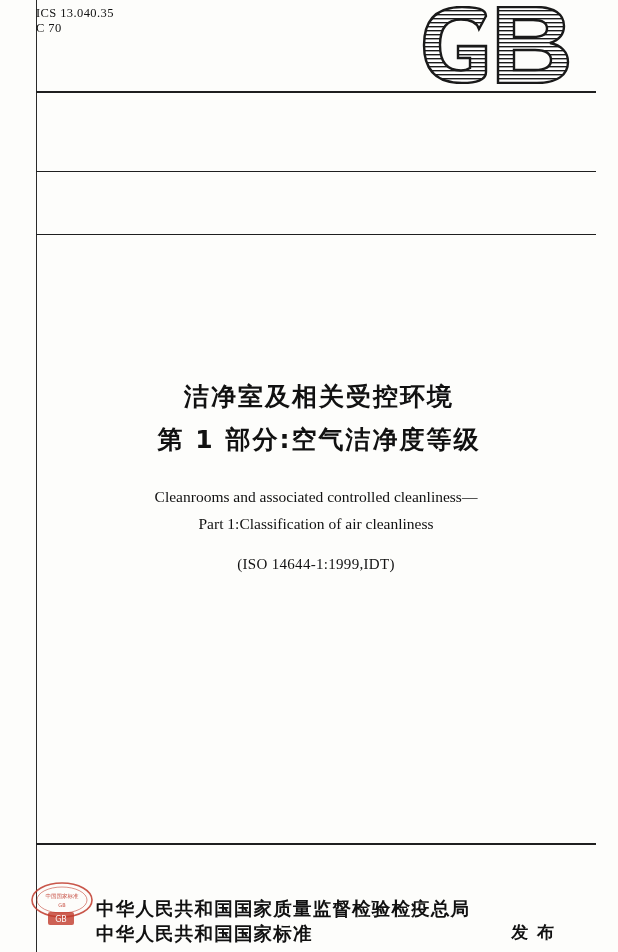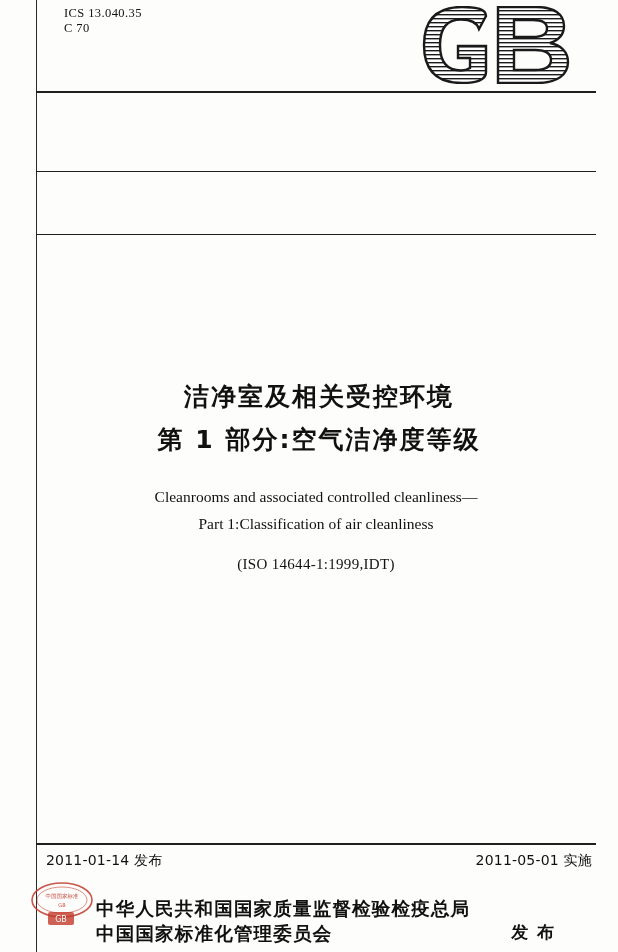--- a/index.html
+++ b/index.html
@@ -28,21 +28,21 @@
     left: 36px;
     top: 0;
     width: 1px;
     height: 952px;
     background: #2a2a2a;
   }
 
   
   .ics-block {
     position: absolute;
-    left: 64px;
+    left: 36px;
     top: 6px;
     font-family: "Liberation Serif", serif;
     font-size: 12.5px;
     line-height: 15px;
     letter-spacing: 0.4px;
     color: #111;
   }
 
   
   .gb-logo {
@@ -244,36 +244,32 @@
 
   <div class="title-en">
     <div>Cleanrooms and associated controlled cleanliness—</div>
     <div>Part 1:Classification of air cleanliness</div>
   </div>
 
   <div class="iso-note">(ISO 14644-1:1999,IDT)</div>
 
   <div class="hr hr-bottom"></div>
 
-  <div class="date-row">
-    <div class="date-left">2011-01-14 发布</div>
-    <div class="date-right">2011-05-01 实施</div>
-  </div>
 
   <div class="seal">
     <svg viewBox="0 0 68 50" width="68" height="50" xmlns="http://www.w3.org/2000/svg">
       <ellipse cx="34" cy="22" rx="30" ry="17" fill="none" stroke="#c0392b" stroke-width="1.6" opacity="0.85"></ellipse>
       <ellipse cx="34" cy="22" rx="25" ry="13" fill="none" stroke="#c0392b" stroke-width="0.8" opacity="0.7"></ellipse>
       <text x="34" y="20" text-anchor="middle" font-family="DejaVu Sans, sans-serif" font-size="5.5" fill="#c0392b" opacity="0.9">中国国家标准</text>
       <text x="34" y="29" text-anchor="middle" font-family="DejaVu Sans, sans-serif" font-size="5" fill="#c0392b" opacity="0.85">GB</text>
       <rect x="20" y="34" width="26" height="13" rx="2" fill="#c0392b" opacity="0.8"></rect>
       <text x="33" y="44" text-anchor="middle" font-family="DejaVu Sans, sans-serif" font-size="8" fill="#ffffff" opacity="0.95">GB</text>
     </svg>
   </div>
 
   <div class="publisher">
     <div>中华人民共和国国家质量监督检验检疫总局</div>
-    <div>中国国家标准化管理委员会</div>
+    <div>中华人民共和国国家标准</div>
   </div>
 
   <div class="issue">发 布</div>
 
 </div>
 
 </body></html>

